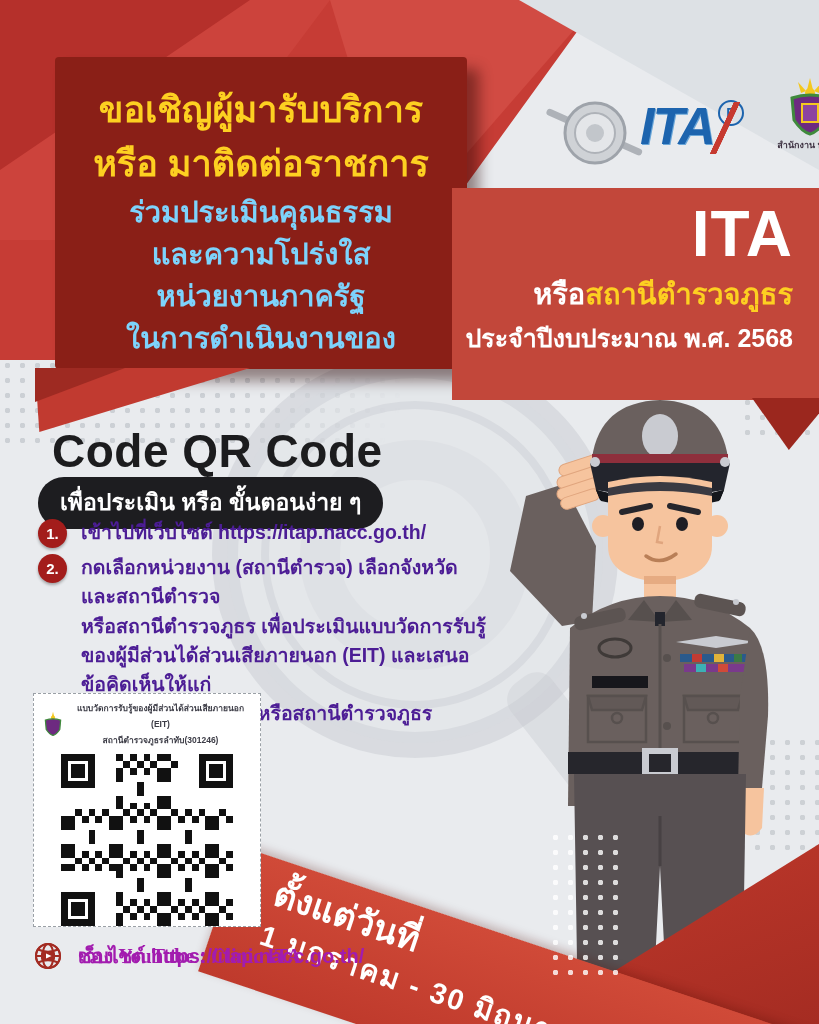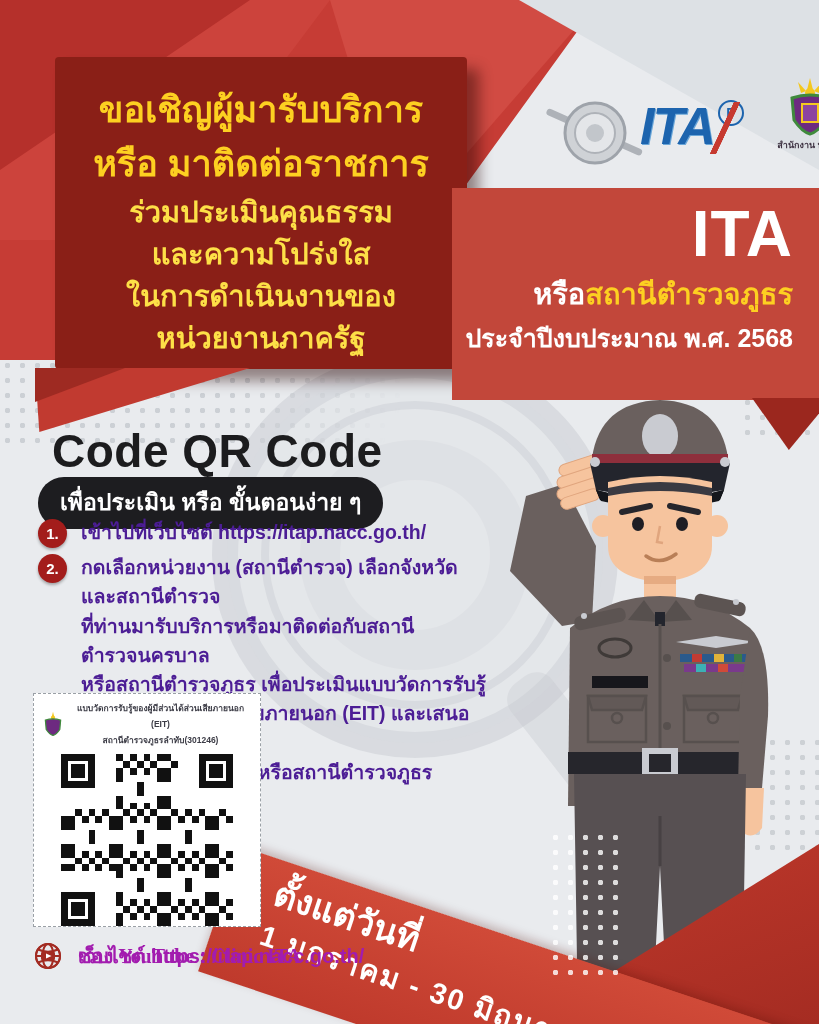--- a/index.html
+++ b/index.html
@@ -26,21 +26,21 @@
   .dots{background-image:radial-gradient(#c6cacf 2.6px,transparent 3px);background-size:15px 15px;opacity:.8;}
   .dots-a{left:0;top:358px;width:430px;height:92px;-webkit-mask-image:linear-gradient(115deg,#000 55%,transparent 90%);mask-image:linear-gradient(115deg,#000 55%,transparent 90%);}
   .dots-b{left:690px;top:735px;width:129px;height:120px;}
   .dots-c{left:548px;top:830px;width:80px;height:150px;background-image:radial-gradient(#fff 2.6px,transparent 3px);}
   .dots-d{left:740px;top:365px;width:79px;height:70px;}
 
   
   .invite-box{left:35px;top:57px;width:412px;height:312px;background:#8a1f17;border-radius:4px;
     box-shadow:12px 12px 14px rgba(40,5,2,.45);text-align:center;padding-top:26px;box-sizing:border-box;margin-left:20px;}
   .invite-box .y{display:block;color:#fdd021;font-size:36px;font-weight:800;line-height:1.5;}
-  .invite-box .w{display:block;color:#fde047;font-size:29px;font-weight:700;line-height:1.45;}
+  .invite-box .w{display:block;color:#7dd3fc;font-size:29px;font-weight:700;line-height:1.45;}
   .invite-fold{left:35px;top:368px;width:215px;height:64px;background:#c13a30;
     clip-path:polygon(0 0,100% 0,2% 100%);}
   .invite-fold2{left:35px;top:368px;width:90px;height:34px;background:#9e2a22;
     clip-path:polygon(0 0,100% 0,0 100%);}
 
   
   .ita-panel{left:452px;top:188px;width:367px;height:212px;background:#c2473a;
     text-align:right;padding:10px 26px 0 0;box-sizing:border-box;}
   .ita-panel .big{display:block;color:#fff;font-size:64px;font-weight:800;line-height:1.15;letter-spacing:1px;}
   .ita-panel .ln{display:block;font-size:29px;font-weight:800;line-height:1.55;color:#fff;}
@@ -151,22 +151,22 @@
       <rect x="18" y="26" width="16" height="18" fill="#8d44a0" stroke="#f4c81f" stroke-width="2"></rect>
     </svg>
     <div class="nacc-cap">สำนักงาน ป.ป.ช.</div>
   </div>
 
   <div class="abs invite-box">
     <span class="y">ขอเชิญผู้มารับบริการ</span>
     <span class="y">หรือ มาติดต่อราชการ</span>
     <span class="w">ร่วมประเมินคุณธรรม</span>
     <span class="w">และความโปร่งใส</span>
+    <span class="w">หน่วยงานภาครัฐ</span>
     <span class="w">ในการดำเนินงานของ</span>
-    <span class="w">หน่วยงานภาครัฐ</span>
   </div>
   <div class="abs invite-fold"></div>
   <div class="abs invite-fold2"></div>
 
   <div class="abs ita-panel">
     <span class="big">ITA</span>
     <span class="ln"><span>หรือ</span><span class="hl">สถานีตำรวจภูธร</span></span>
     <span class="ln3">ประจำปีงบประมาณ พ.ศ. 2568</span>
   </div>
   <div class="abs ita-fold"></div>
@@ -270,21 +270,20 @@
   <div class="abs step step-1">
     <div class="step-num">1.</div>
     <div class="step-text">
       <span>เข้าไปที่เว็บไซต์ https://itap.nacc.go.th/</span>
     </div>
   </div>
   <div class="abs step step-2">
     <div class="step-num">2.</div>
     <div class="step-text">
       <span>กดเลือกหน่วยงาน (สถานีตำรวจ) เลือกจังหวัด และสถานีตำรวจ</span>
-      <span>ที่ท่านมารับบริการหรือมาติดต่อกับสถานีตำรวจนครบาล</span>
       <span>หรือสถานีตำรวจภูธร  เพื่อประเมินแบบวัดการรับรู้</span>
       <span>ของผู้มีส่วนได้ส่วนเสียภายนอก (EIT) และเสนอข้อคิดเห็นให้แก่</span>
       <span>สถานีตำรวจนครบาลหรือสถานีตำรวจภูธร</span>
     </div>
   </div>
 
   <div class="abs qr-box">
     <div class="qr-cap">
       <svg width="22" height="26" viewBox="0 0 52 58">
         <g fill="#f4c81f">

